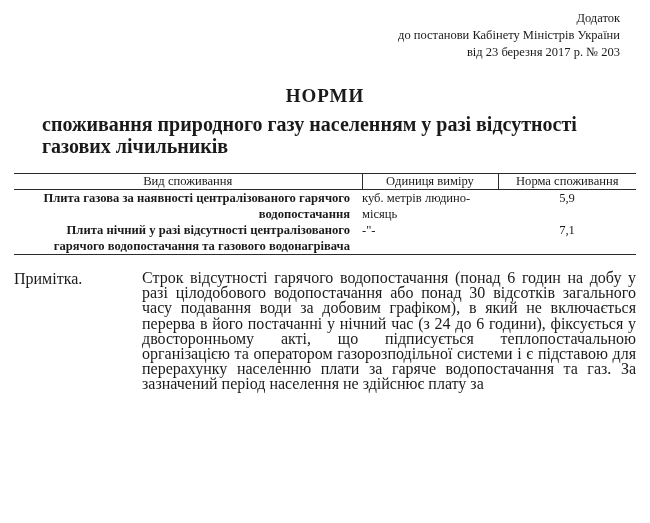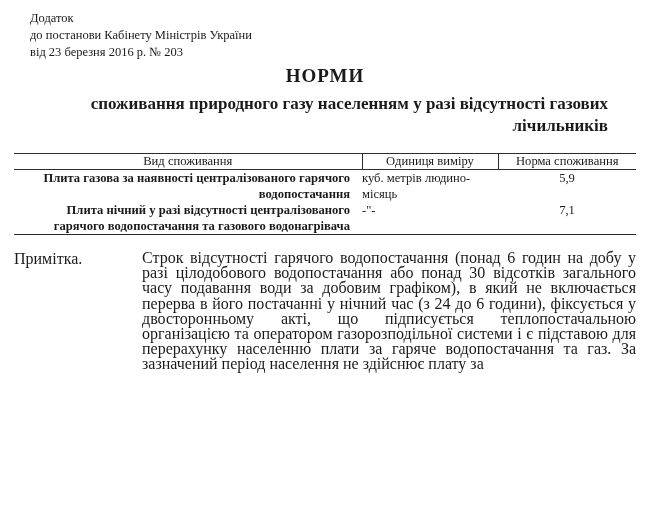--- a/index.html
+++ b/index.html
@@ -16,37 +16,37 @@
   }
   .page {
     position: relative;
     width: 650px;
     height: 523px;
     padding: 0;
     box-sizing: border-box;
   }
   .header-block {
     margin: 10px 30px 0 30px;
-    text-align: left;
+    text-align: right;
   }
   .header-line {
     font-size: 12.5px;
     line-height: 17px;
     color: #1a1a1a;
   }
   .title-main {
     text-align: center;
     font-size: 19px;
     font-weight: bold;
     letter-spacing: 1px;
-    margin-top: 4px;
+    margin-top: 24px;
   }
   .title-sub {
-    text-align: right;
-    font-size: 17px;
+    text-align: left;
+    font-size: 20px;
     font-weight: bold;
     line-height: 22px;
     margin: 6px 42px 0 42px;
   }
   table.norms {
     margin: 16px 14px 0 14px;
     width: 622px;
     border-collapse: collapse;
     font-size: 12.6px;
   }
@@ -122,21 +122,21 @@
   }
 </style>
 </head>
 <body>
 
 <div class="page">
 
   <div class="header-block">
     <div class="header-line">Додаток</div>
     <div class="header-line">до постанови Кабінету Міністрів України</div>
-    <div class="header-line">від 23 березня 2016 р. № 203</div>
+    <div class="header-line">від 23 березня 2017 р. № 203</div>
   </div>
 
   <div class="title-main">НОРМИ</div>
   <div class="title-sub">споживання природного газу населенням у разі відсутності газових лічильників</div>
 
   <table class="norms">
     <colgroup>
       <col class="col-kind">
       <col class="col-unit">
       <col class="col-norm">

